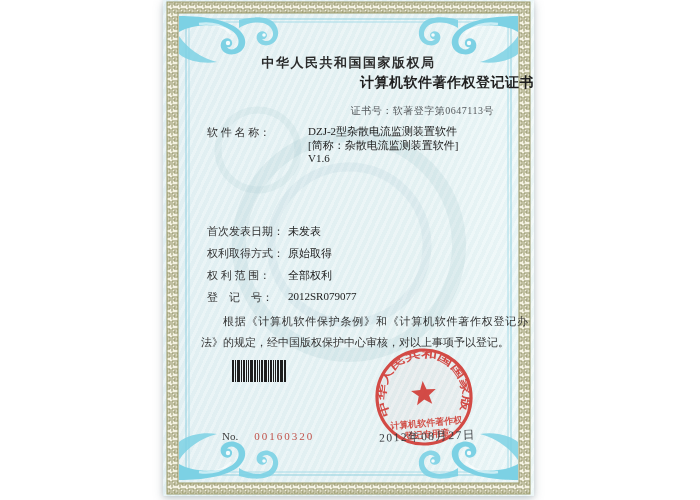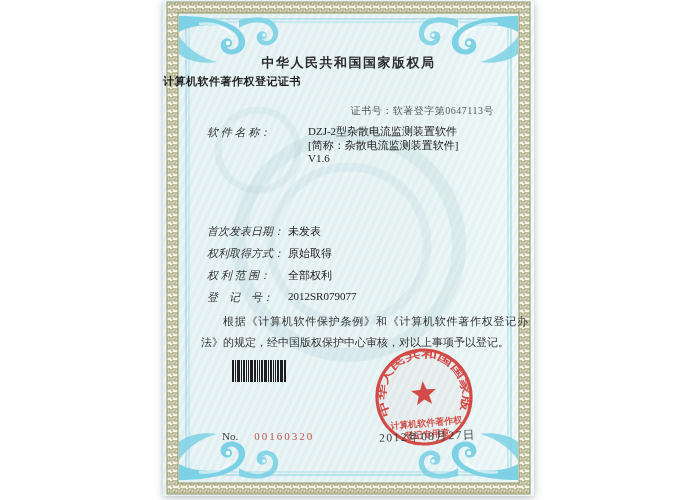--- a/index.html
+++ b/index.html
@@ -14,24 +14,24 @@
     box-shadow:0 3px 9px rgba(100,120,130,.35), 0 0 4px rgba(120,140,150,.2);
   }
   .certificate::before{ 
     content:"";position:absolute;inset:0;
     background:repeating-linear-gradient(115deg,rgba(255,255,255,.20) 0 3px,rgba(180,215,220,.08) 3px 7px);
     pointer-events:none;
   }
   .deco{position:absolute;inset:0;width:371px;height:496px;z-index:1;}
   .txt{position:absolute;z-index:2;color:#2f2f2f;}
   .authority{left:0;top:54px;width:100%;text-align:center;font-size:13px;font-weight:700;letter-spacing:1.5px;color:#2b2b2b;}
-  .cert-title{left:0;top:74px;width:100%;text-align:left;font-size:11px;font-weight:700;letter-spacing:.5px;color:#1f1f1f;}
+  .cert-title{left:0;top:74px;width:100%;text-align:right;font-size:14px;font-weight:700;letter-spacing:.5px;color:#1f1f1f;}
   .certno{right:40px;top:104px;font-size:10px;color:#55595c;letter-spacing:.5px;}
   .row{left:44px;width:310px;height:14px;}
-  .row .lbl{position:absolute;left:0;top:0;font-size:11px;color:#333;white-space:nowrap;font-style:italic;}
+  .row .lbl{position:absolute;left:0;top:0;font-size:11px;color:#333;white-space:nowrap;}
   .row .val{position:absolute;left:81px;top:0;font-size:11px;color:#222;white-space:nowrap;}
   .vline{display:block;line-height:13.5px;margin-left:20px;}
   .statement{left:38px;top:311px;width:327px;font-size:11px;line-height:21px;text-indent:2em;color:#333;text-align:justify;}
   .serial{left:59px;top:430px;font-size:11px;color:#3a3a3a;z-index:3;}
   .serial .num{color:#c0524a;letter-spacing:2px;margin-left:16px;}
   .sealdate{left:216px;top:429px;font-size:11.5px;letter-spacing:1.5px;color:#3b3e42;z-index:3;transform:rotate(-2deg);}
 </style>
 </head>
 <body>
 

